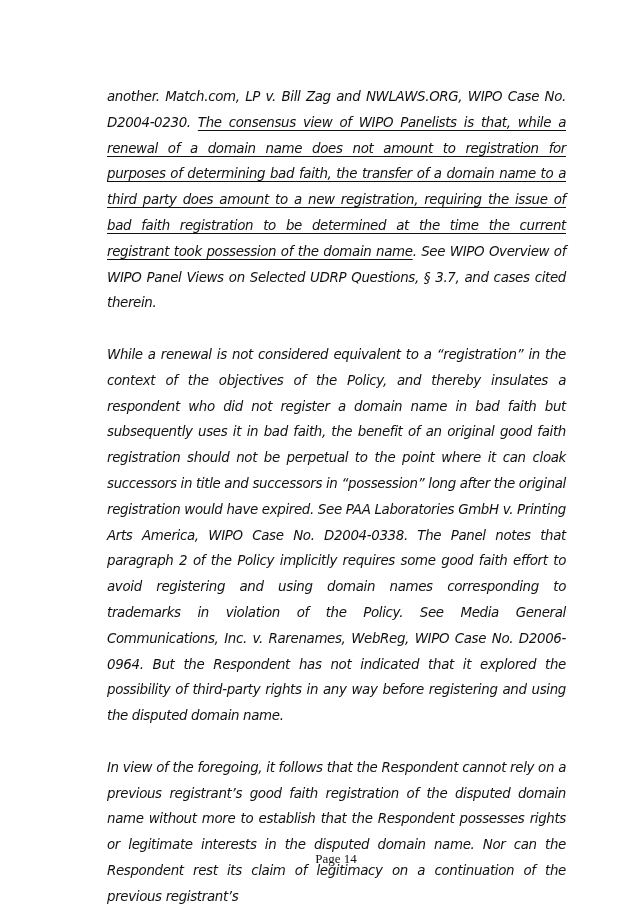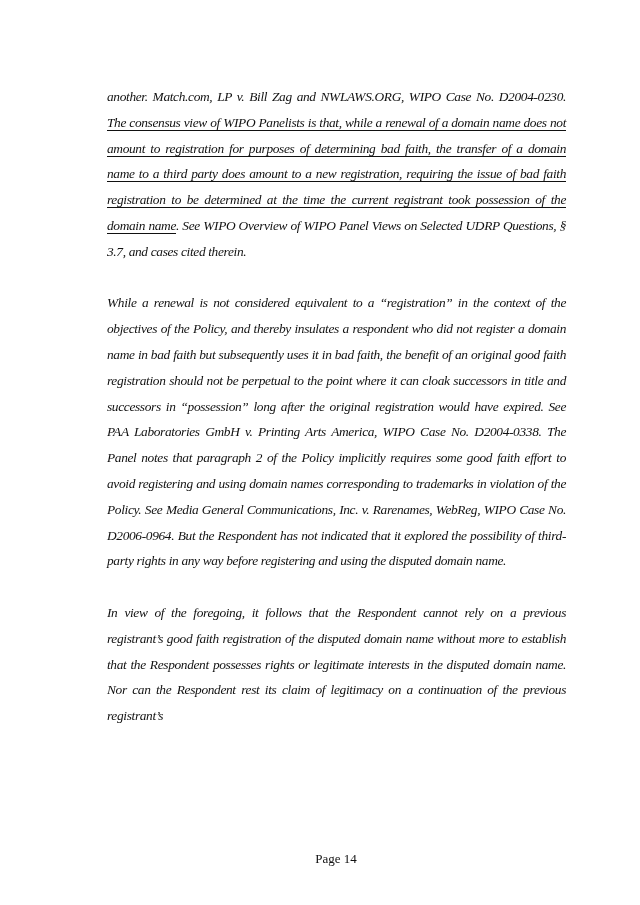--- a/index.html
+++ b/index.html
@@ -7,21 +7,21 @@
   .page {
     position: absolute; left: 107px; top: 84px; width: 459px;
     font-family: "DejaVu Sans", sans-serif;
     font-style: italic;
     font-size: 13.4px;
     line-height: 25.8px;
     color: #111111;
     text-align: justify;
     letter-spacing: -0.35px;
   }
-  .para { margin: 0 0 25.8px 0; font-family: Liberation Serif, serif; }
+  .para { margin: 0 0 25.8px 0; }
   .u { text-decoration: underline; text-underline-offset: 3px; }
   .footer {
     position: absolute; left: 16px; width: 640px; top: 851px;
     text-align: center;
     font-family: "Liberation Serif", serif;
     font-size: 13px;
     color: #111111;
   }
 </style>
 </head>

